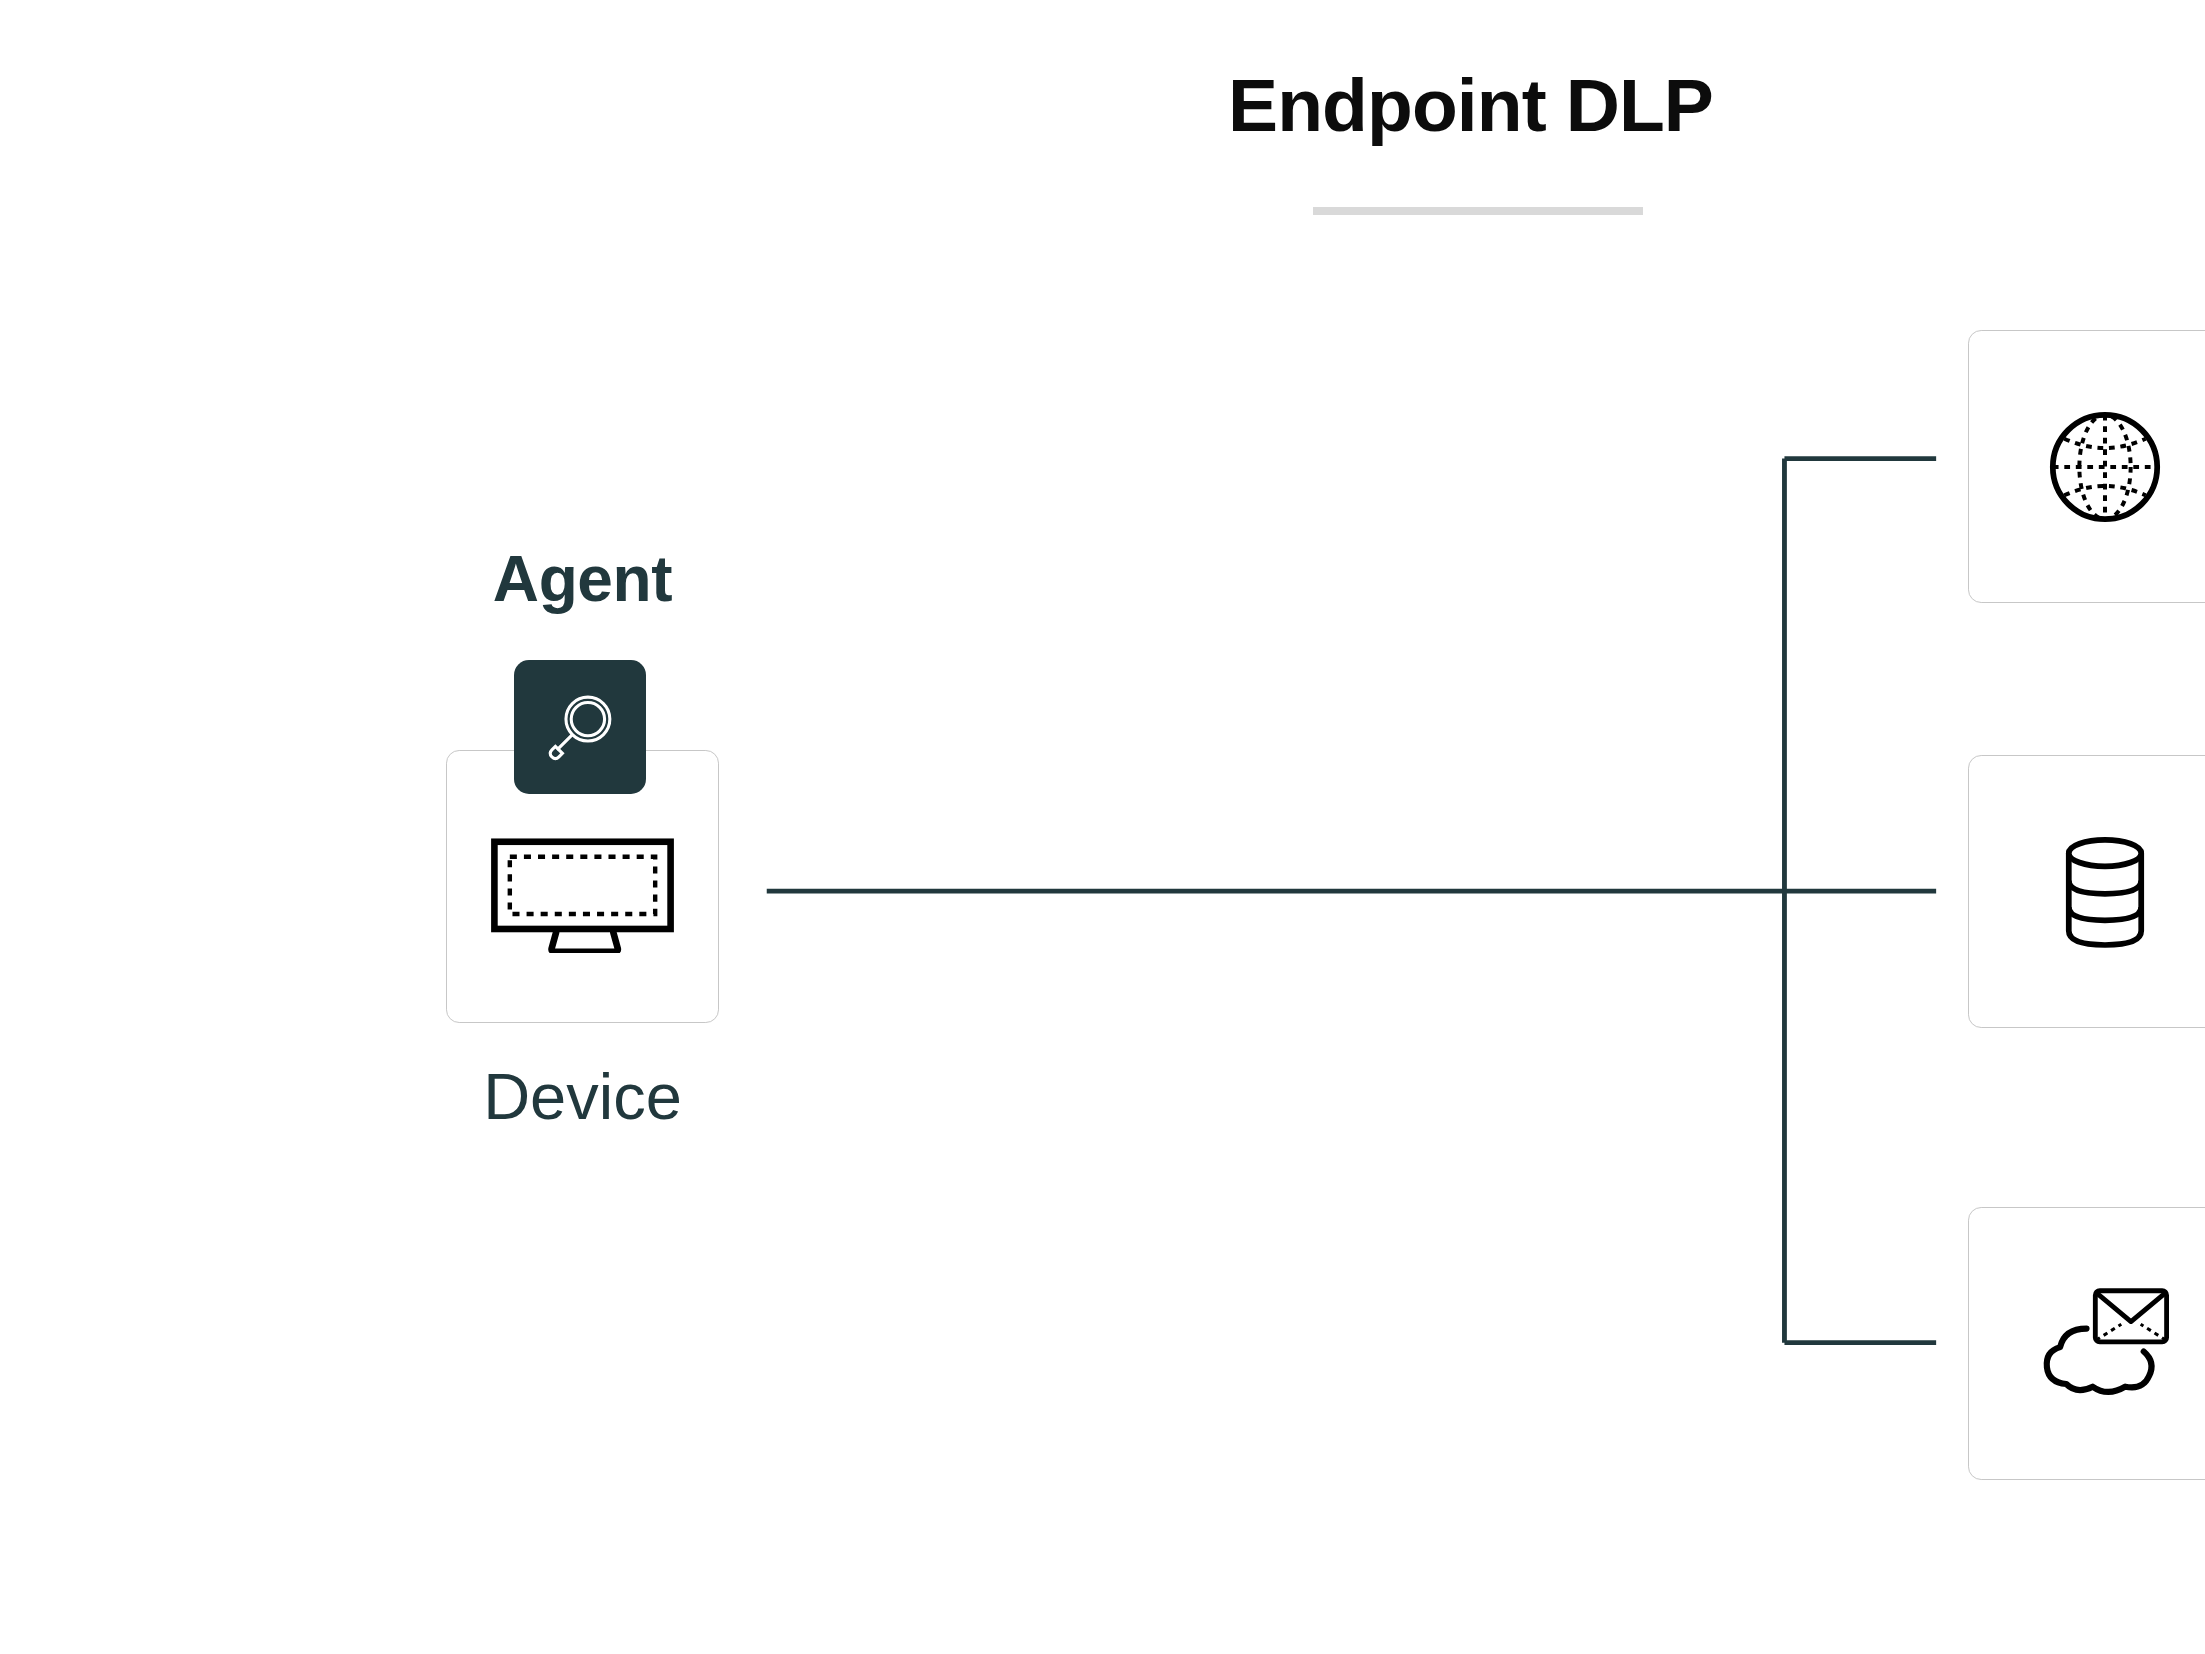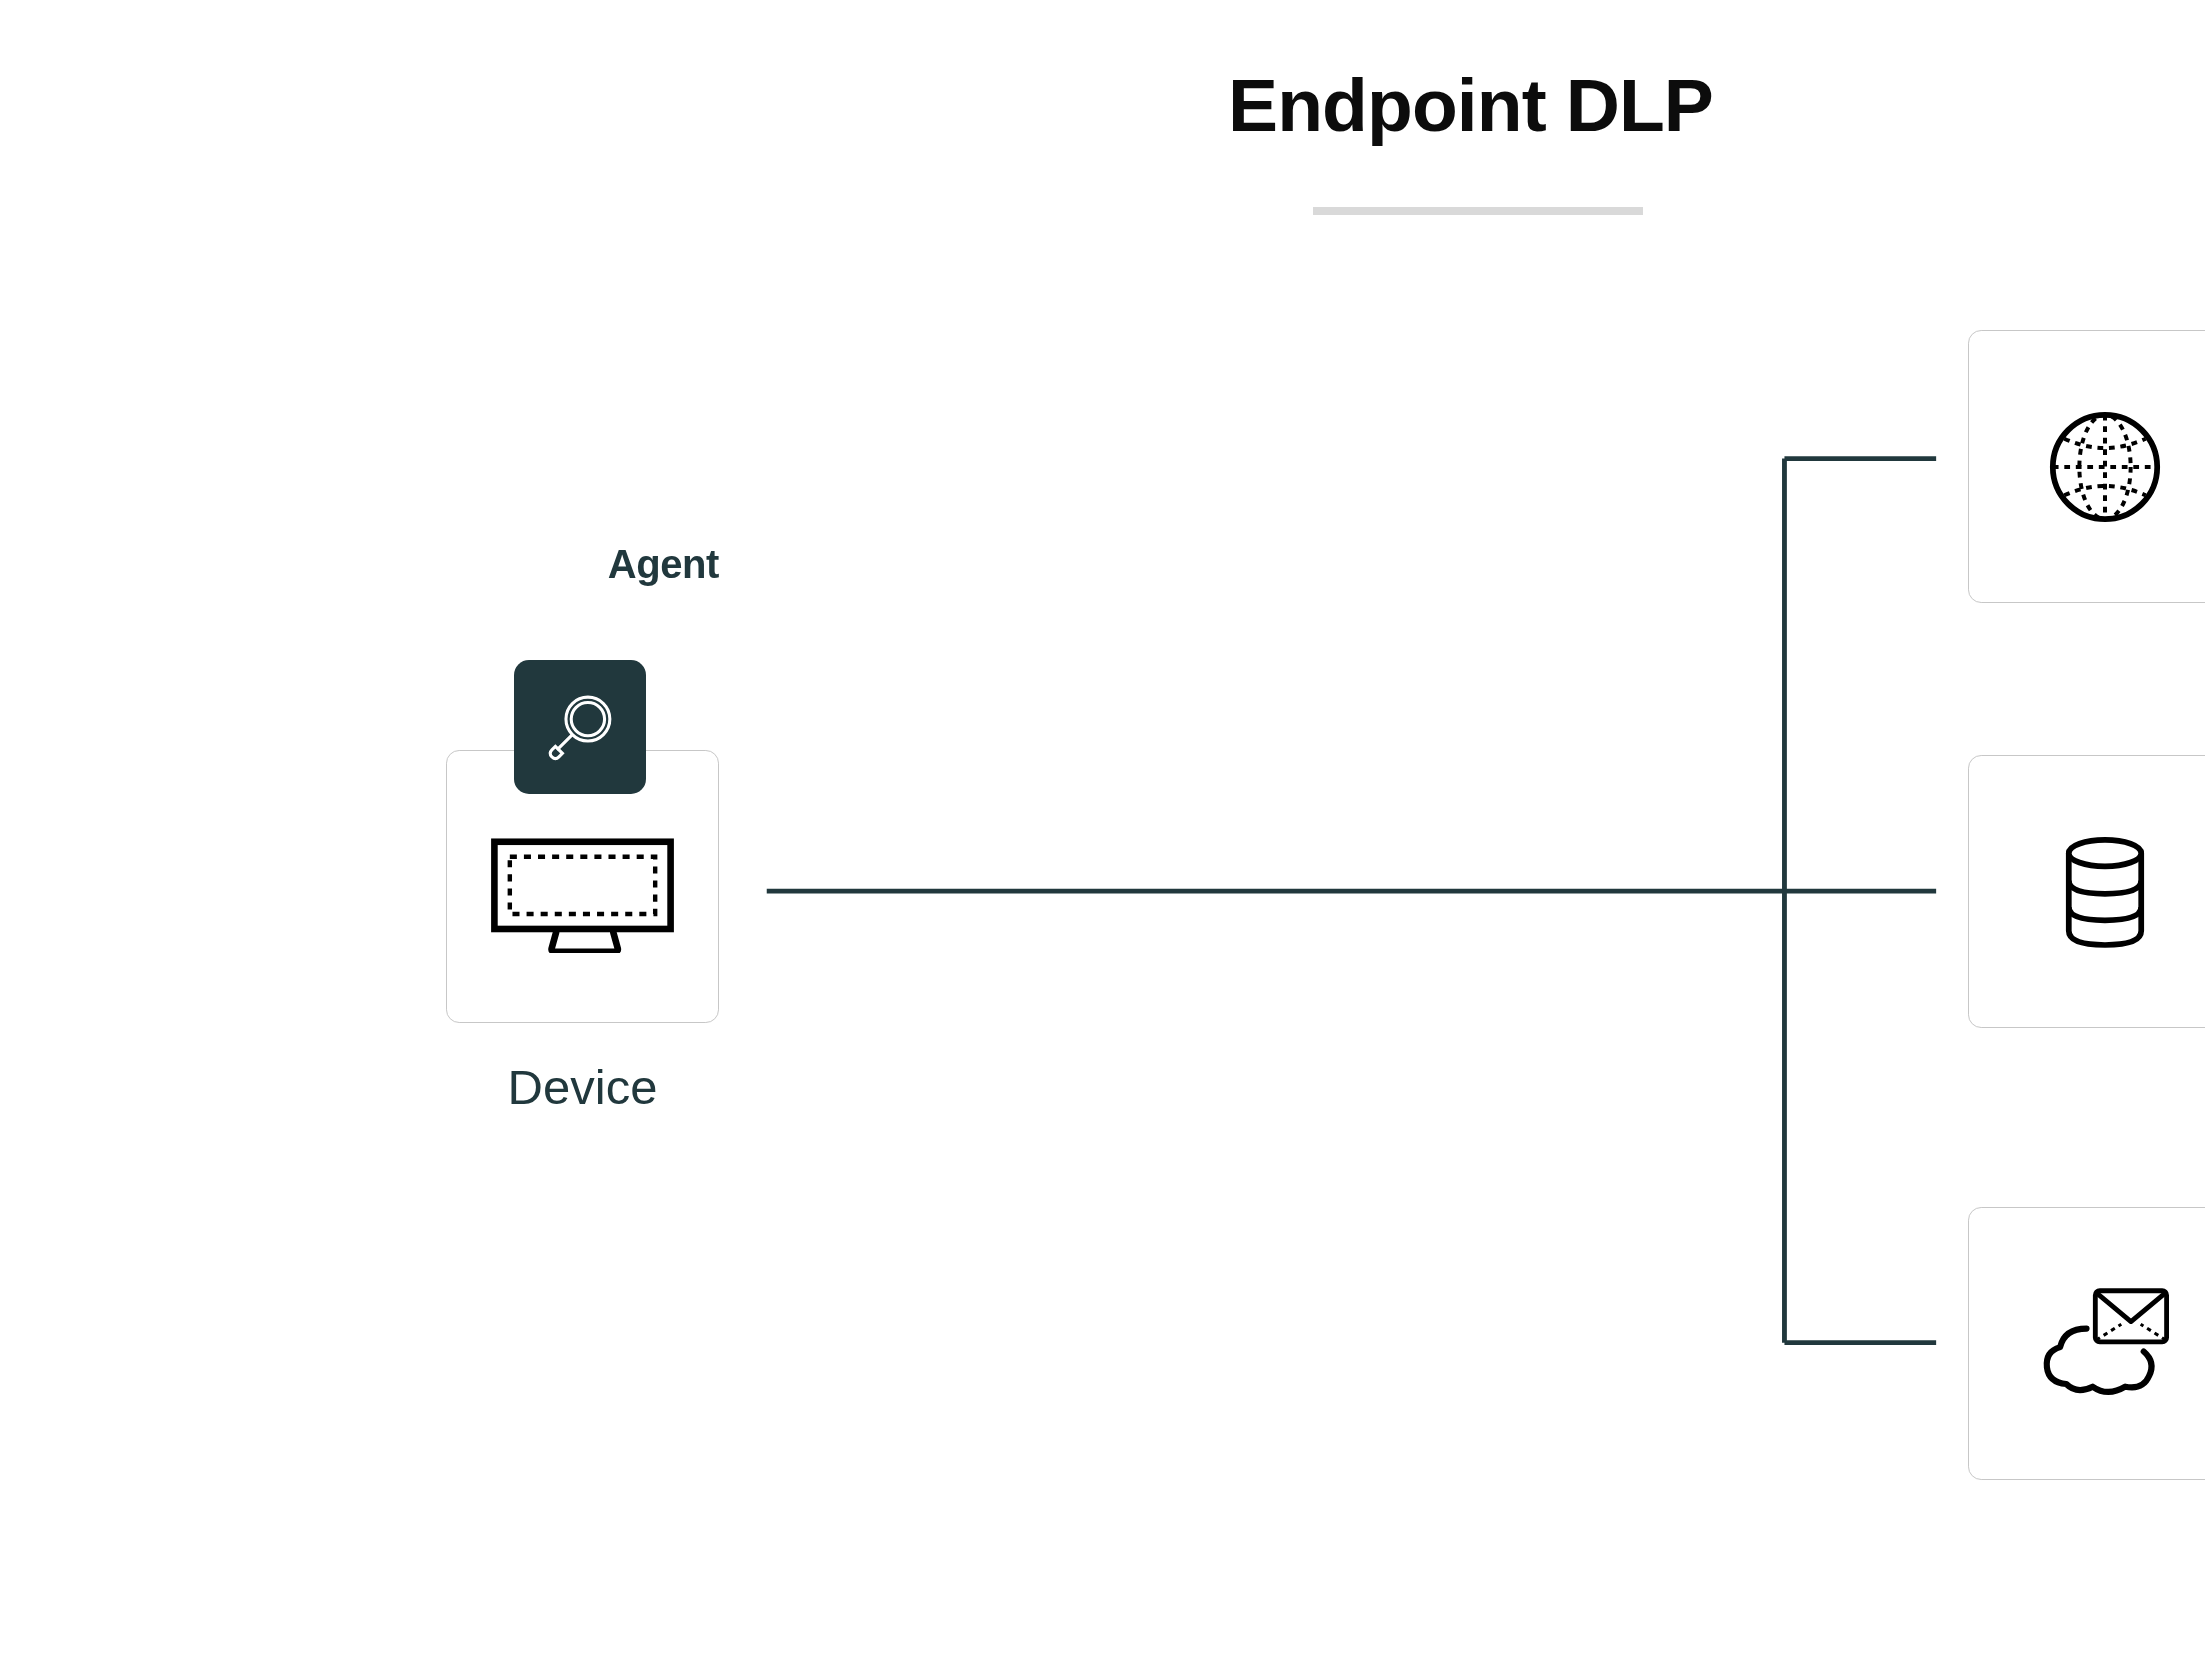--- a/index.html
+++ b/index.html
@@ -75,22 +75,22 @@
     left: 490px;
     top: 838px;
     width: 185px;
     height: 115px;
   }
   #agent-label {
     position: absolute;
     left: 446px;
     top: 542px;
     width: 273px;
-    text-align: right;
-    font-size: 40px;
+    text-align: center;
+    font-size: 64px;
     font-weight: bold;
     color: #21383d;
     letter-spacing: -0.4px;
   }
   #agent-badge {
     position: absolute;
     left: 514px;
     top: 660px;
     width: 132px;
     height: 134px;
@@ -102,21 +102,21 @@
     left: 50%;
     top: 50%;
     transform: translate(-50%, -50%);
   }
   #device-label {
     position: absolute;
     left: 446px;
     top: 1059px;
     width: 273px;
     text-align: center;
-    font-size: 49px;
+    font-size: 65px;
     font-weight: normal;
     color: #21383d;
   }
 
   
   .right-node {
     position: absolute;
     left: 1968px;
     width: 273px;
     height: 273px;

